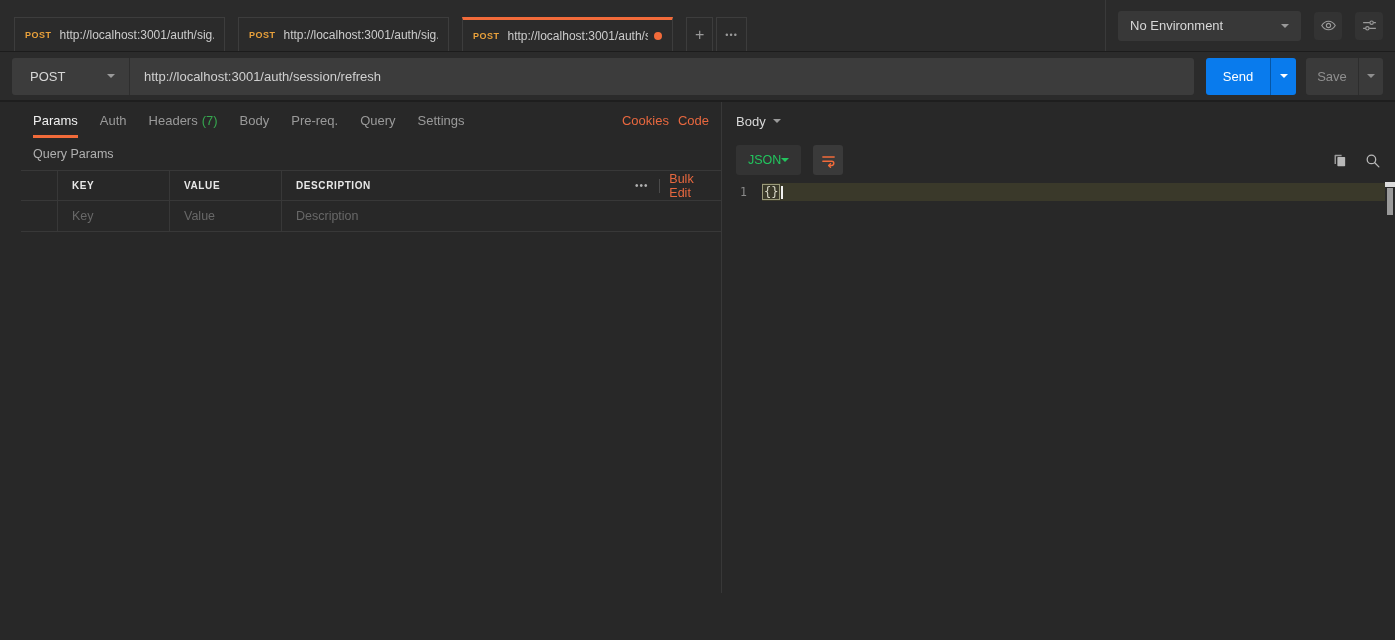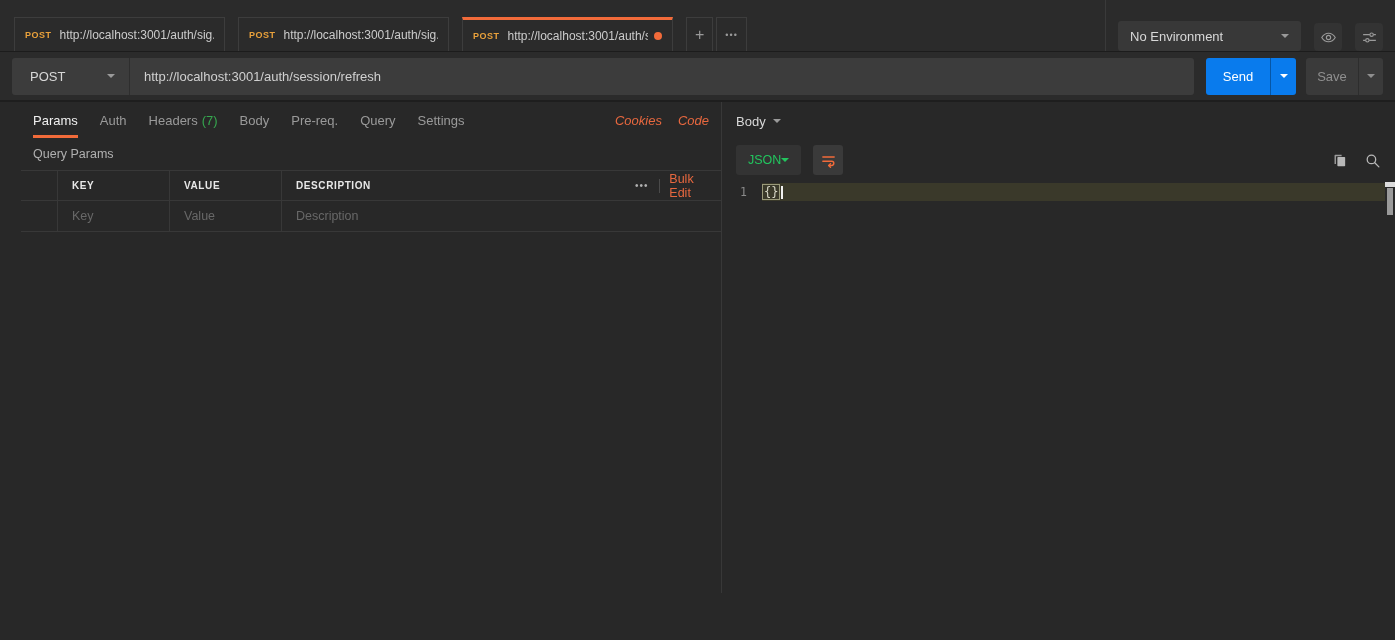--- a/index.html
+++ b/index.html
@@ -25,21 +25,21 @@
     color:#e9a13b; font-size:9px; font-weight:bold; letter-spacing:.5px; margin-right:8px; flex:none;
   }
   .wtab-url { color:#cccccc; font-size:12px; white-space:nowrap; overflow:hidden; }
   .unsaved-dot { flex:none; width:8px; height:8px; border-radius:50%; background:#f26b3a; margin-left:6px; }
   .tab-btn {
     height:34px; border:1px solid #3d3d3d; border-bottom:none; background:#2b2b2b;
     color:#9a9a9a; font-size:16px; padding:0 8px; cursor:pointer; display:flex; align-items:center;
   }
   .tab-btn + .tab-btn { margin-left:3px; font-size:9px; letter-spacing:1px; }
   .env-section {
-    width:290px; border-left:1px solid #3a3a3a; display:flex; align-items:flex-end; padding:0 12px;
+    width:290px; border-left:1px solid #3a3a3a; display:flex; align-items:center; padding:0 12px;
   }
   .env-select {
     flex:1; max-width:208px; height:30px; background:#383838; border-radius:3px;
     display:flex; align-items:center; justify-content:space-between; padding:0 12px;
     color:#d8d8d8; font-size:13px; cursor:pointer;
   }
   .icon-btn {
     width:28px; height:28px; margin-left:13px; background:#333333; border:none; border-radius:4px;
     color:#9a9a9a; display:flex; align-items:center; justify-content:center; cursor:pointer;
   }
@@ -90,21 +90,21 @@
   .left-panel { width:701px; border-right:1px solid #383838; display:flex; flex-direction:column; }
   .right-panel { flex:1; display:flex; flex-direction:column; }
   
   .req-tabs { height:36px; display:flex; align-items:stretch; padding:0 12px; }
   .rtab {
     display:flex; align-items:center; margin-right:22px; color:#9a9a9a; font-size:13px;
     border-bottom:3px solid transparent; padding-top:3px; cursor:pointer;
   }
   .rtab.active { color:#f0f0f0; border-bottom-color:#f26b3a; }
   .rtab .badge { color:#36a84f; margin-left:4px; }
-  .req-tab-links { margin-left:auto; display:flex; align-items:center; gap:16px;font-style:italic; }
+  .req-tab-links { margin-left:auto; display:flex; align-items:center; gap:9px; }
   .link-orange { color:#e8683f; font-size:13px; cursor:pointer; }
   
   .qp-label { height:32px; display:flex; align-items:center; padding:0 12px; color:#b0b0b0; font-size:12.5px; }
   .qp-table { border-top:1px solid #383838; }
   .qp-row { display:grid; grid-template-columns:36px 112px 112px 1fr 100px; border-bottom:1px solid #383838; }
   .qp-row.head { height:30px; }
   .qp-row.data { height:31px; }
   .qp-cell { display:flex; align-items:center; padding-left:14px; border-left:1px solid #383838; overflow:hidden; }
   .qp-cell.first { border-left:none; }
   .qp-row .qp-cell:nth-child(5) { border-left:none; }

